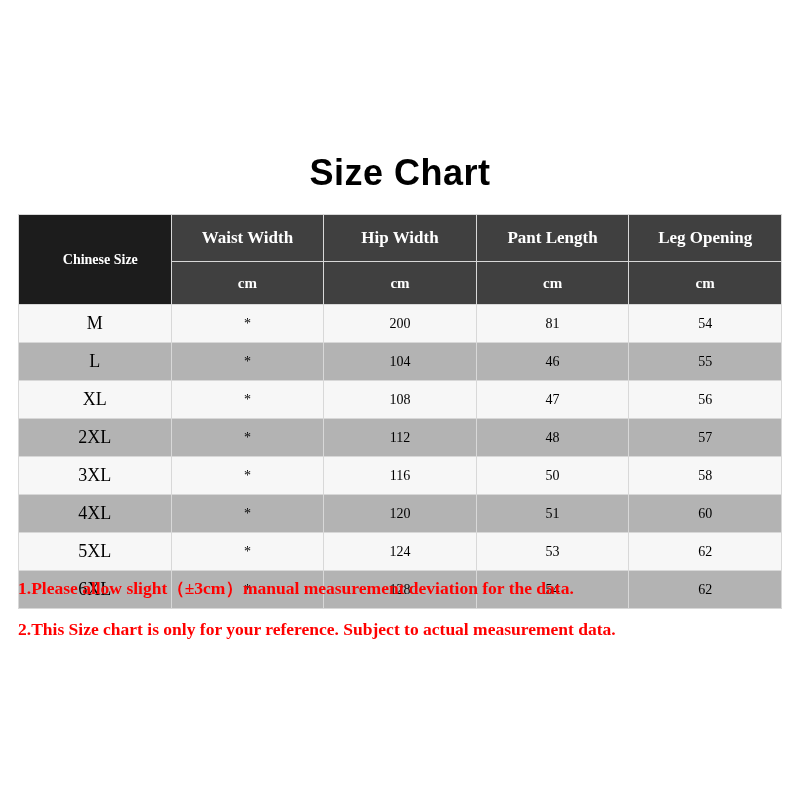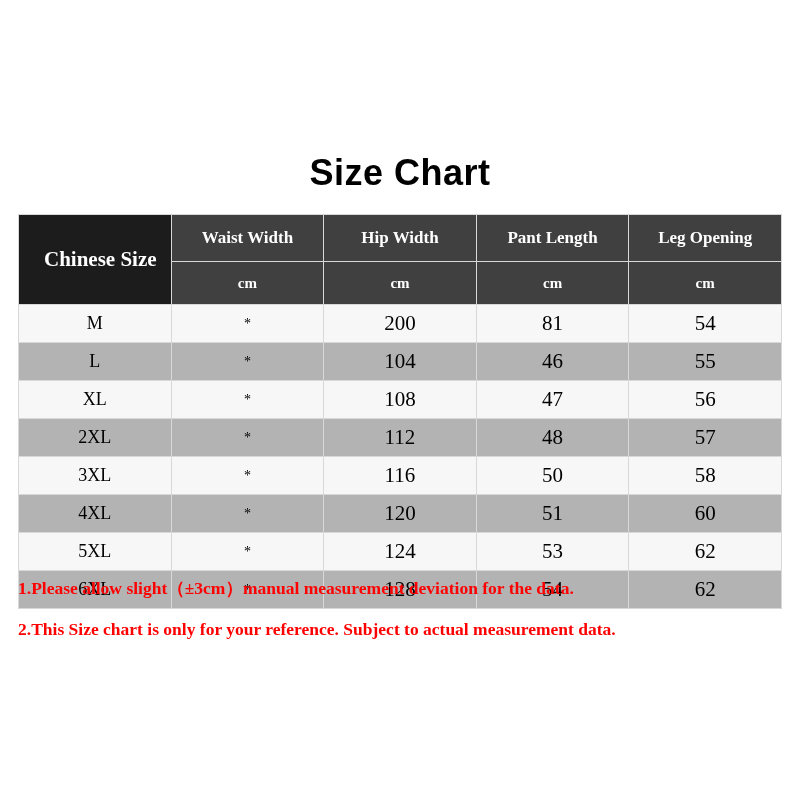--- a/index.html
+++ b/index.html
@@ -37,21 +37,21 @@
     top: 214px;
     left: 18px;
     width: 764px;
     border-collapse: collapse;
     table-layout: fixed;
   }
   table.size-table td, table.size-table th {
     border: 1px solid #d8d8d8;
     text-align: center;
     vertical-align: middle;
-    font-size: 21px;
+    font-size: 14px;
     font-family: "Liberation Serif", serif;
   }
   thead td, thead th {
     background: #404040;
     color: #ffffff;
     font-weight: bold;
     border-color: #3a3a3a;
   }
   td.corner-cell {
     background: #1c1c1c;

